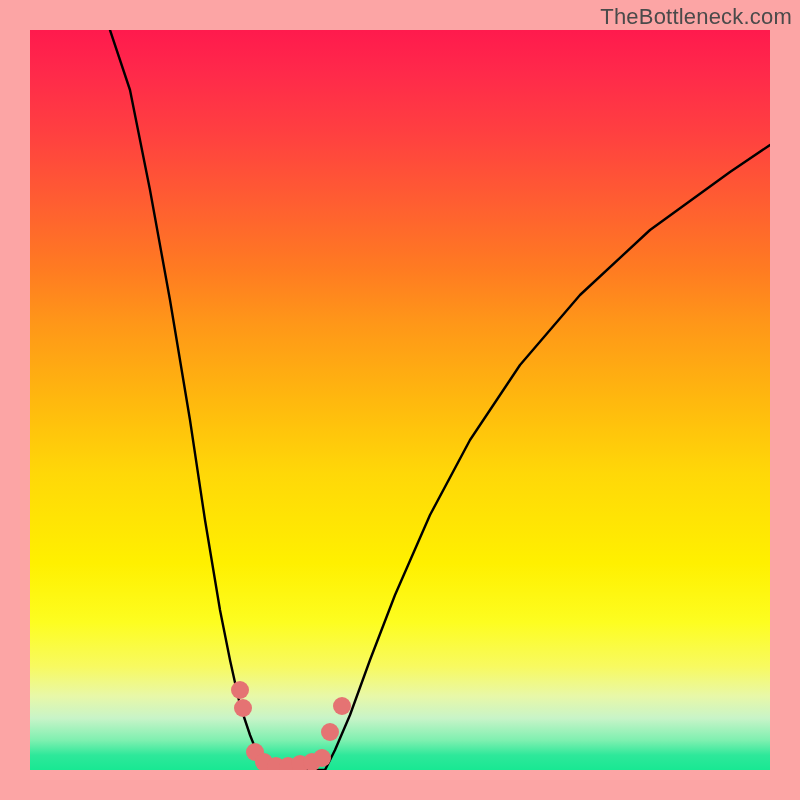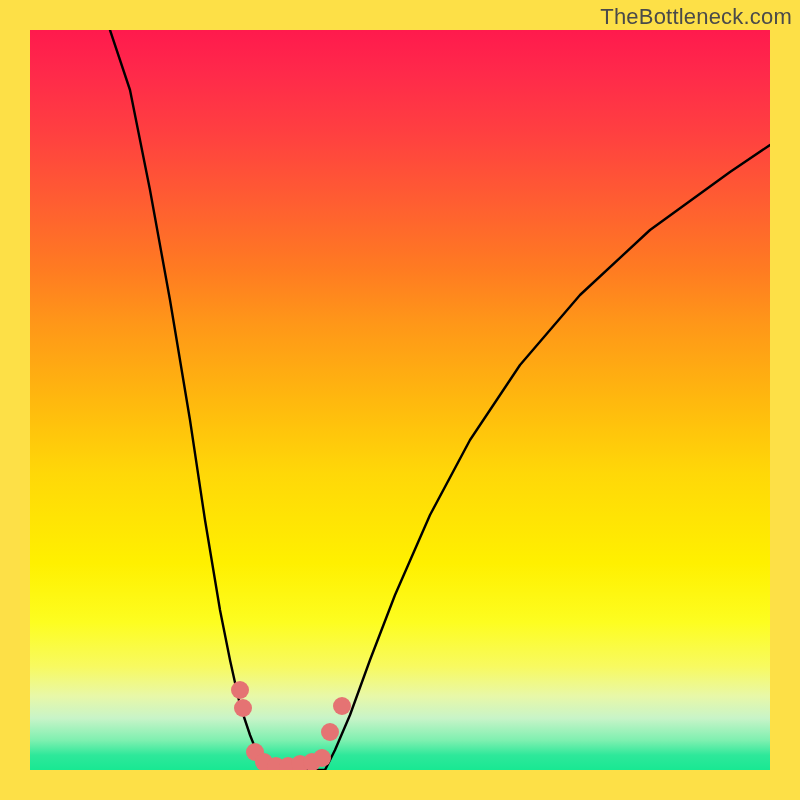--- a/index.html
+++ b/index.html
@@ -10,21 +10,21 @@
     background: #000;
     overflow: hidden;
     font-family: Arial, Helvetica, sans-serif;
   }
   .frame {
     position: absolute;
     top: 0;
     left: 0;
     width: 800px;
     height: 800px;
-    background: #fde047;
+    background: #fca5a5;
   }
   .plot-area {
     position: absolute;
     top: 30px;
     left: 30px;
     width: 740px;
     height: 740px;
     overflow: hidden;
   }
   .gradient {

